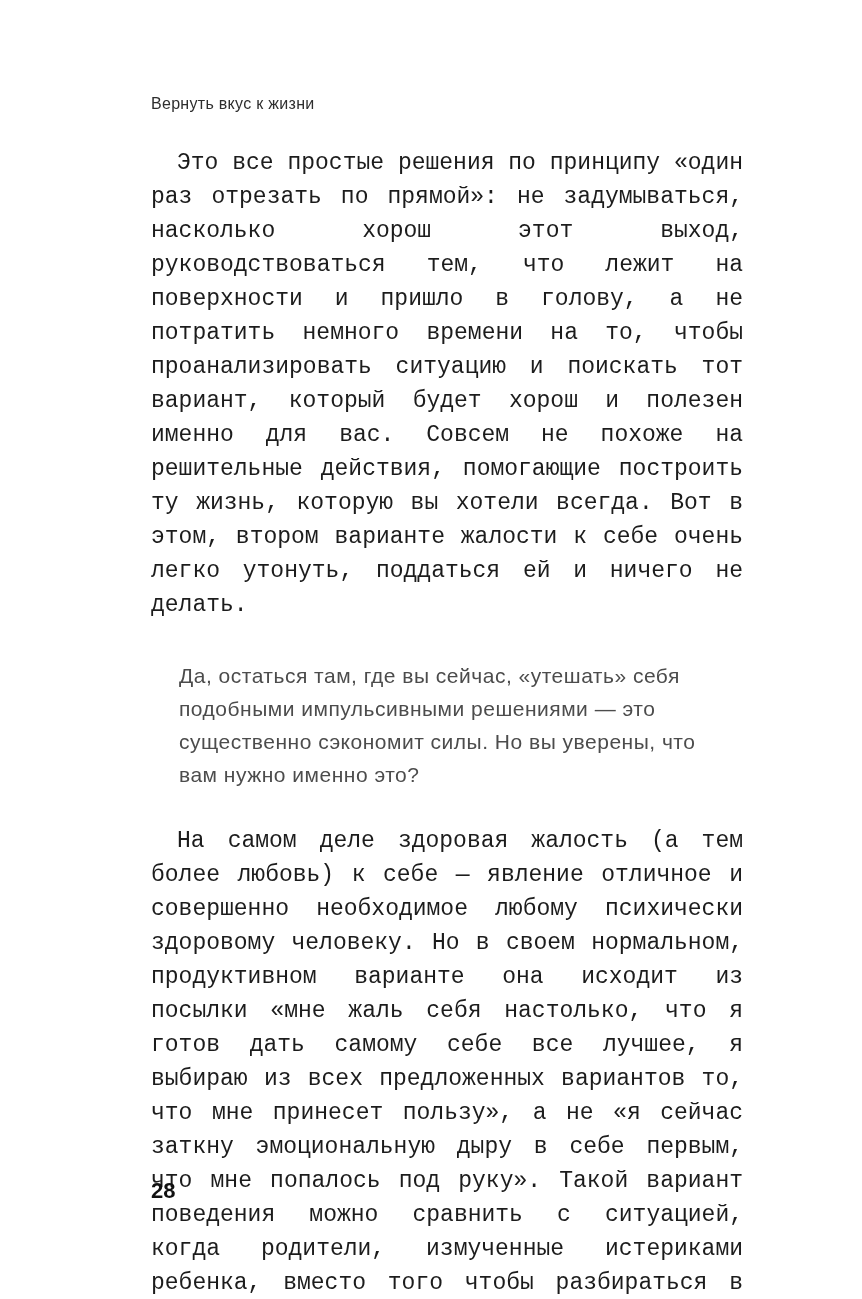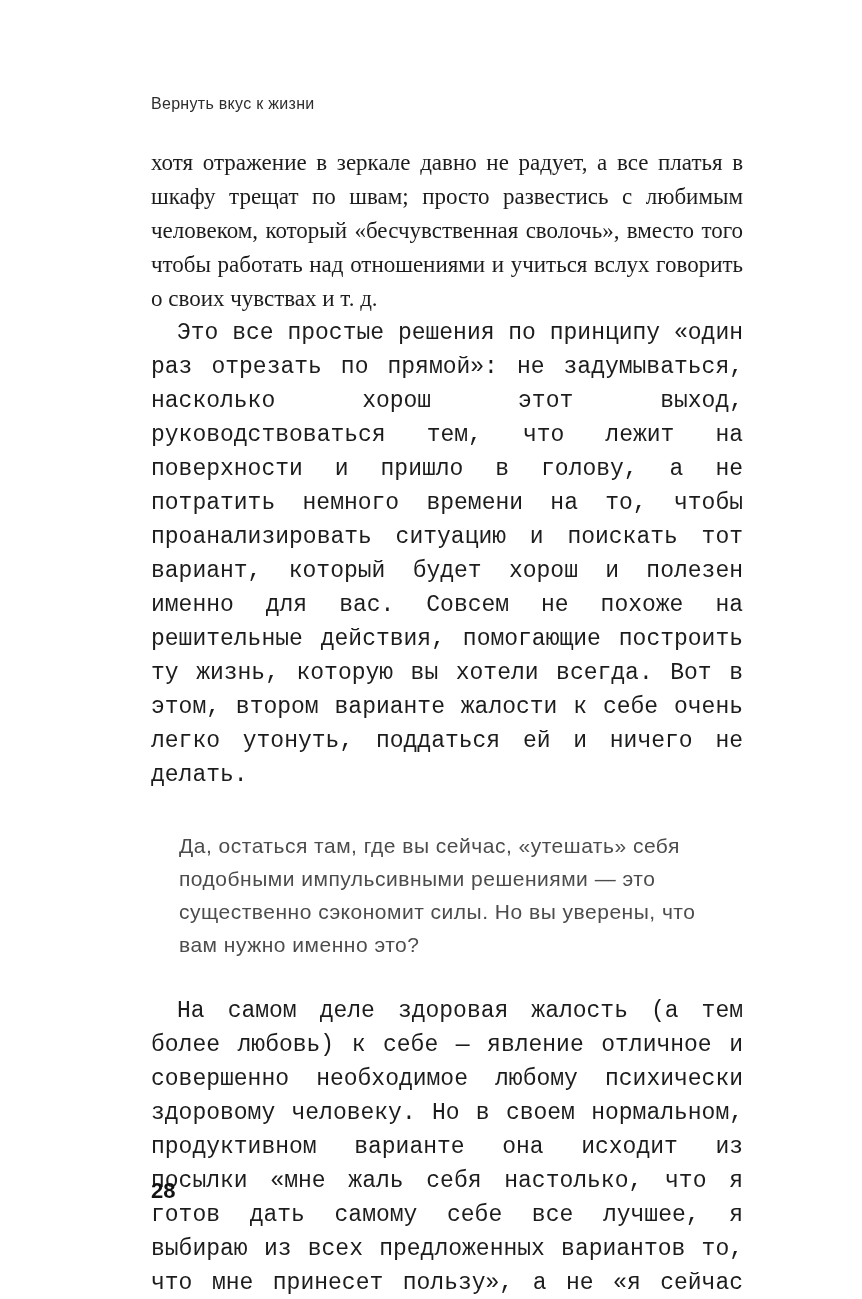--- a/index.html
+++ b/index.html
@@ -57,21 +57,20 @@
 </style>
 </head>
 <body>
 
 <div class="page">
 
   <p class="running-header">Вернуть вкус к жизни</p>
 
   <main>
 
-    <p class="body-para">хотя отражение в зеркале давно не радует, а все платья в шкафу трещат по швам; просто развестись с любимым человеком, который «бесчувственная сволочь», вместо того чтобы работать над отношениями и учиться вслух говорить о своих чувствах и т. д.</p>
 
     <p class="body-para indent">Это все простые решения по принципу «один раз отрезать по прямой»: не задумываться, насколько хорош этот выход, руководствоваться тем, что лежит на поверхности и пришло в голову, а не потратить немного времени на то, чтобы проанализировать ситуацию и поискать тот вариант, который будет хорош и полезен именно для вас. Совсем не похоже на решительные действия, помогающие построить ту жизнь, которую вы хотели всегда. Вот в этом, втором варианте жалости к себе очень легко утонуть, поддаться ей и ничего не делать.</p>
 
     <div class="pull-quote">Да, остаться там, где вы сейчас, «утешать» себя подобными импульсивными решениями — это существенно сэкономит силы. Но вы уверены, что вам нужно именно это?</div>
 
     <p class="body-para indent">На самом деле здоровая жалость (а тем более любовь) к себе — явление отличное и совершенно необходимое любому психически здоровому человеку. Но в своем нормальном, продуктивном варианте она исходит из посылки «мне жаль себя настолько, что я готов дать самому себе все лучшее, я выбираю из всех предложенных вариантов то, что мне принесет пользу», а не «я сейчас заткну эмоциональную дыру в себе первым, что мне попалось под руку». Такой вариант поведения можно сравнить с ситуацией, когда родители, измученные истериками ребенка, вместо того чтобы разбираться в причинах, ходить к невроло-</p>
 
   </main>
 
   <div class="page-number">28</div>

